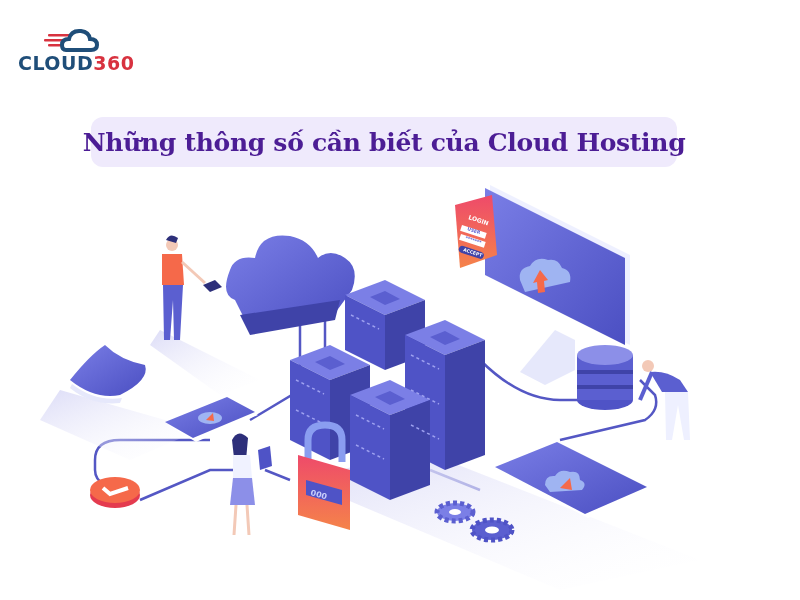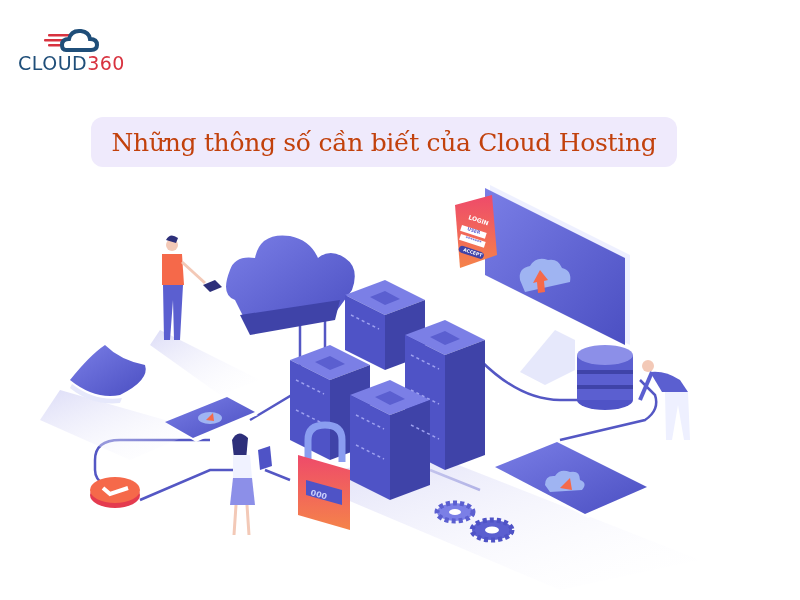--- a/index.html
+++ b/index.html
@@ -1,22 +1,22 @@
 <!DOCTYPE html>
 <html><head>
 <meta charset="utf-8">
 <style>
   html,body{margin:0;padding:0;background:#ffffff;}
   body{width:800px;height:600px;position:relative;overflow:hidden;font-family:"DejaVu Serif",serif;}
   .logo{position:absolute;left:18px;top:26px;width:120px;height:50px;}
-  .logo-text{position:absolute;left:0;top:26px;font-family:"DejaVu Sans",sans-serif;font-weight:normal;font-size:19px;letter-spacing:0.5px;white-space:nowrap;}
+  .logo-text{position:absolute;left:0;top:26px;font-family:"DejaVu Sans",sans-serif;font-weight:bold;font-size:19px;letter-spacing:0.5px;white-space:nowrap;}
   .logo-text .c{color:#1f4e79;}
   .logo-text .n{color:#d8323f;}
   .title-wrap{position:absolute;left:91px;top:117px;width:586px;height:50px;background:#efeafc;border-radius:12px;display:flex;align-items:center;justify-content:center;}
-  .title{font-family:"DejaVu Serif",serif;font-weight:normal;font-size:25px;color:#c2410c;white-space:nowrap;letter-spacing:-0.3px;}
+  .title{font-family:"DejaVu Serif",serif;font-weight:bold;font-size:25px;color:#4c1d95;white-space:nowrap;letter-spacing:-0.3px;}
   svg.scene{position:absolute;left:0;top:170px;}
   .lbl{font-family:"DejaVu Sans",sans-serif;font-weight:bold;}
 </style>
 </head>
 <body>
 
 <div class="logo">
   <svg width="120" height="30" viewBox="0 0 120 30" style="position:absolute;left:0;top:0;">
     <g fill="#d8323f">
       <rect x="30" y="8" width="22" height="2.5" rx="1"></rect>

